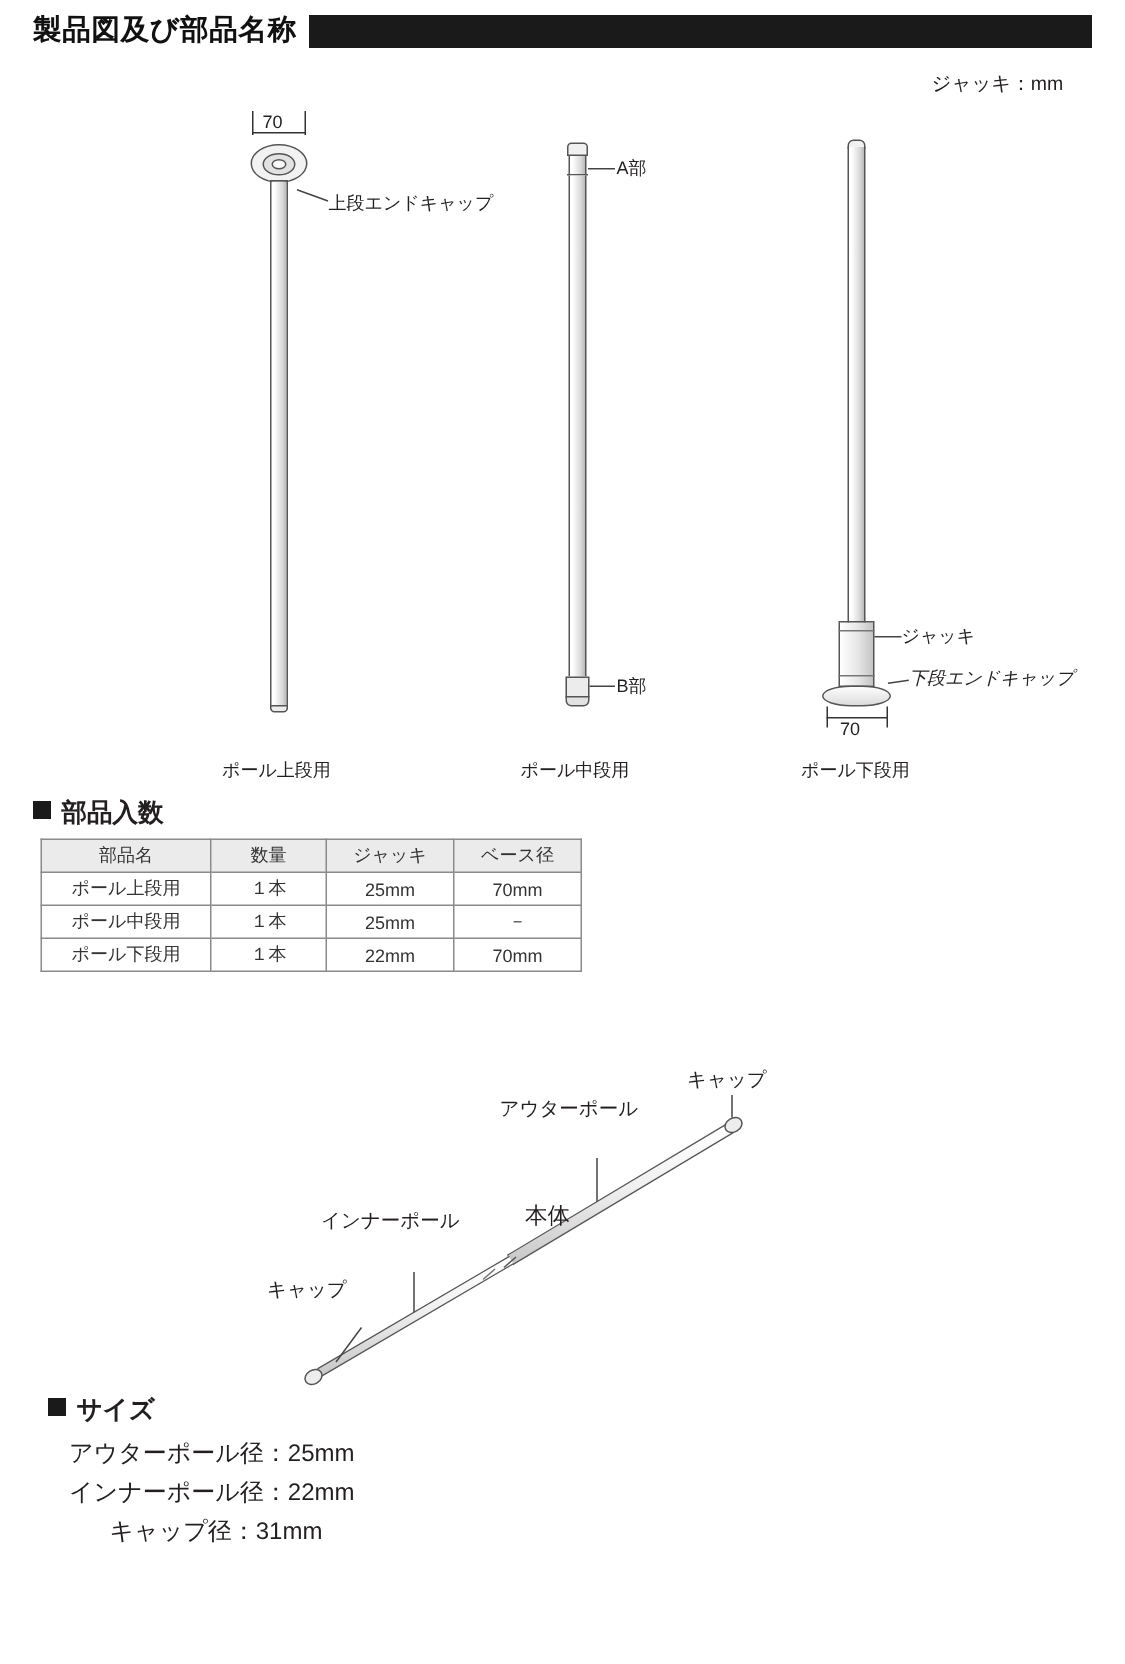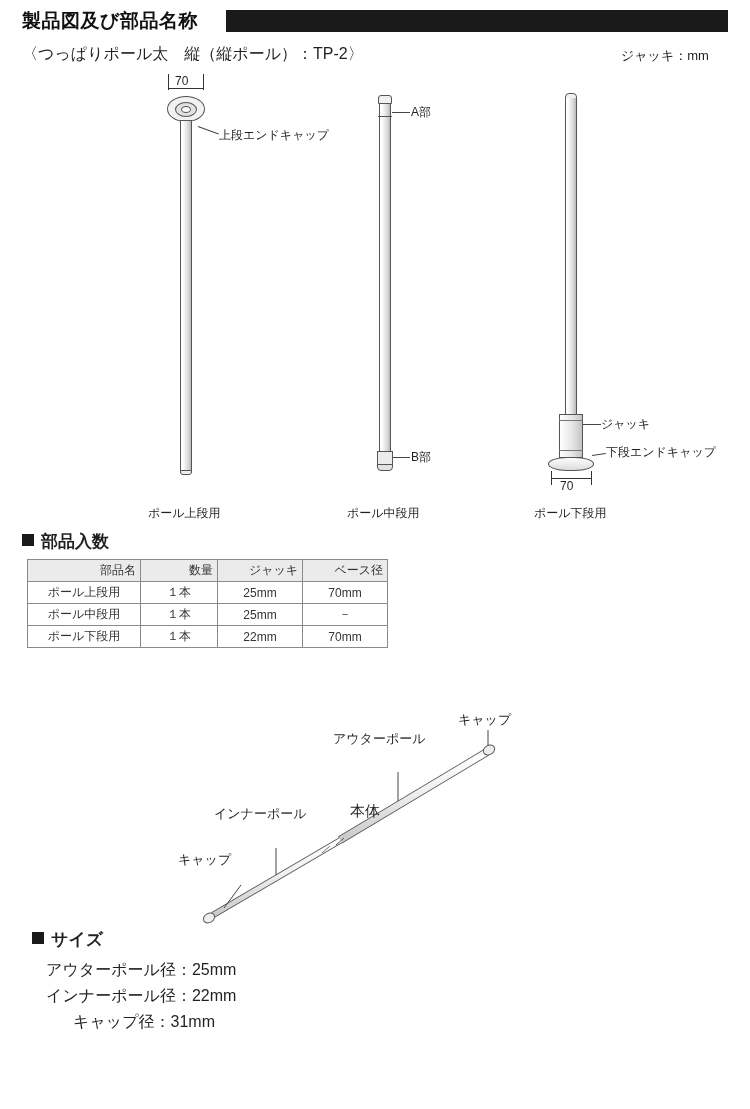--- a/index.html
+++ b/index.html
@@ -37,21 +37,21 @@
     top: 2px;
     width: 706px;
     height: 22px;
     background: #1a1a1a;
   }
   .header-band .title {
     position: absolute;
     left: 0;
     top: 0;
     background: #ffffff;
-    padding-right: 28px;
+    padding-right: 8px;
     font-size: 19px;
     font-weight: bold;
     letter-spacing: 0.5px;
     line-height: 26px;
     color: #111;
   }
 
   
   .txt {
     position: absolute;
@@ -128,21 +128,20 @@
     border: 1px solid #8a8a8a;
     text-align: center;
     padding: 2px 4px;
     height: 17px;
     color: #333;
     font-weight: normal;
   }
   table.parts th {
     background: #ebebeb;
     color: #333;
-    text-align: right;
   }
   table.parts td.name { width: 104px; }
   table.parts td.qty  { width: 68px; }
   table.parts td.pd   { width: 76px; }
   table.parts td.bd   { width: 76px; }
 
   .size-list {
     position: absolute;
     font-size: 16px;
     line-height: 1.45;
@@ -162,21 +161,20 @@
 </head>
 <body>
 
 <div class="page">
 
   <div class="header-band">
     <div class="bar"></div>
     <div class="title">製品図及び部品名称</div>
   </div>
 
-  <div class="txt t16" style="left:22px; top:44px;">〈つっぱりポール太　縦（縦ポール）：TP-2〉</div>
   <div class="txt t13" style="left:621px; top:48px;">ジャッキ：mm</div>
 
   <div class="drawing">
 
     <div class="dim-tick" style="left:168px; top:74px; height:16px;"></div>
     <div class="dim-tick" style="left:203px; top:74px; height:16px;"></div>
     <div class="dim-line" style="left:168px; top:88px; width:36px;"></div>
     <div class="txt t12" style="left:175px; top:74px;">70</div>
 
     <div class="cap-top" style="left:167px; top:96px; width:38px; height:26px;"></div>
@@ -209,21 +207,21 @@
 
     <div style="position:absolute; left:559px; top:414px; width:24px; height:44px; border:1px solid #555; box-sizing:border-box; background:linear-gradient(to right,#ffffff,#e6e6e6 55%,#c4c4c4);"></div>
     <div style="position:absolute; left:559px; top:420px; width:24px; height:1px; background:#777;"></div>
     <div style="position:absolute; left:559px; top:450px; width:24px; height:1px; background:#777;"></div>
 
     <div style="position:absolute; left:548px; top:457px; width:46px; height:14px; border:1px solid #555; box-sizing:border-box; border-radius:50%/60%; background:linear-gradient(to bottom,#fdfdfd,#dcdcdc);"></div>
 
     <div class="leader" style="left:583px; top:424px; width:18px; height:1px;"></div>
     <div class="txt t12" style="left:601px; top:417px;">ジャッキ</div>
     <div class="leader" style="left:592px; top:455px; width:14px; height:1px; transform:rotate(-8deg); transform-origin:left center;"></div>
-    <div class="txt t12" style="left:606px; top:445px;">下段エンドキャップ</div>
+    <div class="txt t12" style="left:606px; top:445px;font-style:italic;">下段エンドキャップ</div>
 
     <div class="dim-tick" style="left:551px; top:471px; height:14px;"></div>
     <div class="dim-tick" style="left:591px; top:471px; height:14px;"></div>
     <div class="dim-line" style="left:551px; top:478px; width:41px;"></div>
     <div class="txt t12" style="left:560px; top:479px;">70</div>
 
     <div class="txt t12" style="left:534px; top:506px;">ポール下段用</div>
   </div>
 
   <div class="section-head" style="left:22px; top:530px;">

